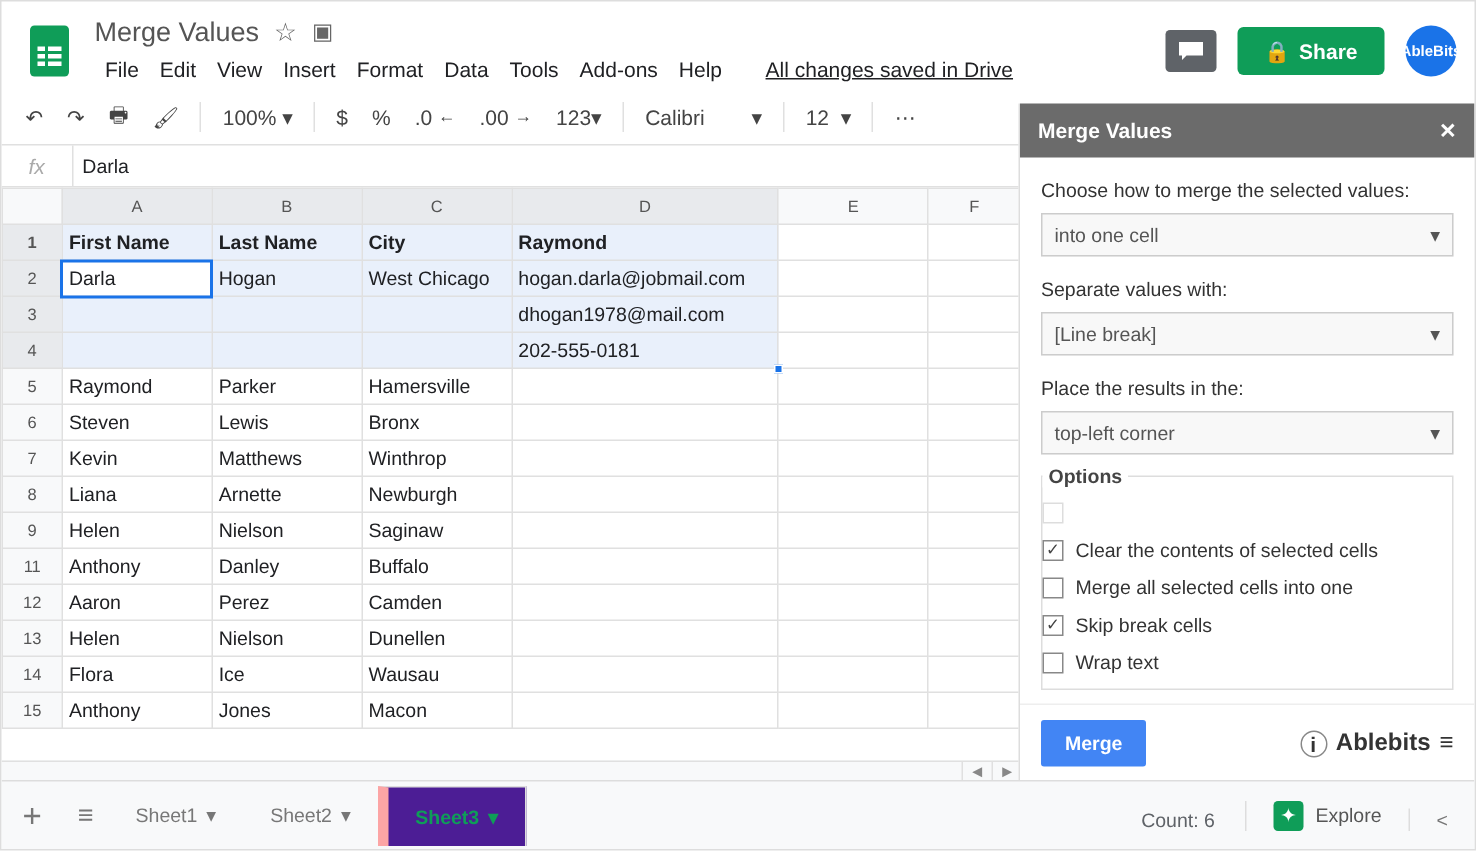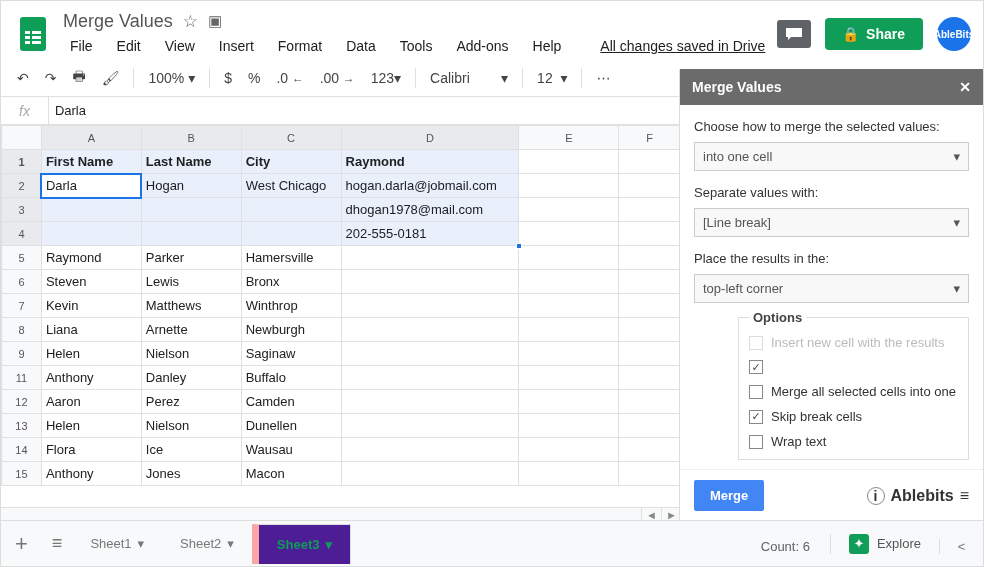--- a/index.html
+++ b/index.html
@@ -8,21 +8,21 @@
 
 .header { display: flex; align-items: center; padding: 8px 12px 0 12px; height: 58px; }
 .logo { width: 40px; height: 40px; margin-right: 10px; display: flex; align-items: center; justify-content: center; }
 .logo-box { width: 26px; height: 34px; background: #0f9d58; border-radius: 3px; position: relative; }
 .logo-grid { position: absolute; top: 14px; left: 5px; width: 16px; height: 14px; }
 .logo-grid .cell { position: absolute; background: #fff; }
 .title-area { flex: 1; }
 .doc-title { font-size: 18px; color: #555; display: flex; align-items: center; margin-bottom: 2px; }
 .doc-title .star { margin-left: 10px; font-size: 17px; color: #666; }
 .doc-title .move { margin-left: 10px; font-size: 15px; color: #666; }
-.menus { display: flex; gap: 10px; }
+.menus { display: flex; gap: 0; }
 .menus span { padding: 4px 7px; font-size: 14px; color: #202124; cursor: pointer; }
 .saved { color: #777; text-decoration: underline; font-size: 14px; margin-left: 15px; }
 .header-right { display: flex; align-items: center; gap: 14px; }
 .comment-ic { width: 34px; height: 28px; background: #5f6368; border-radius: 3px; display: flex; align-items: center; justify-content: center; }
 .share-btn { background: #0f9d58; color: #fff; padding: 8px 18px; border-radius: 4px; font-weight: bold; font-size: 14px; display: flex; align-items: center; gap: 6px; }
 .avatar { width: 34px; height: 34px; border-radius: 50%; background: #1a73e8; color: #fff; display: flex; align-items: center; justify-content: center; font-size: 10px; font-weight: bold; }
 
 
 .toolbar { display: flex; align-items: center; padding: 6px 10px; border-bottom: 1px solid #e0e0e0; gap: 4px; height: 38px; width: 680px; }
 .tb-item { padding: 4px 6px; color: #444; font-size: 14px; display: flex; align-items: center; }
@@ -50,21 +50,21 @@
 .active-cell { outline: 2px solid #1a73e8; outline-offset: -1px; background: #fff !important; }
 .sel-hdr { background: #e8eaed !important; }
 .sel-handle { position: absolute; width: 6px; height: 6px; background: #1a73e8; border: 1px solid #fff; }
 
 
 .side-panel { position: absolute; right: 0; top: 68px; width: 304px; height: 452px; background: #fff; border-left: 1px solid #ddd; display: flex; flex-direction: column; }
 .sp-header { background: #6b6b6b; color: #fff; padding: 10px 12px; font-size: 14px; display: flex; justify-content: space-between; font-weight: bold; }
 .sp-body { padding: 14px 14px 0 14px; overflow: hidden; flex: 1; }
 .sp-label { font-size: 13px; color: #333; margin-bottom: 8px; }
 .sp-select { width: 100%; border: 1px solid #ccc; padding: 6px 8px; font-size: 13px; color: #555; background: #f8f8f8; display: flex; justify-content: space-between; align-items: center; margin-bottom: 14px; }
-.fieldset { border: 1px solid #ddd; padding: 10px 10px 0 10px; margin-top: 4px; margin-left: 44px; }
+.fieldset { border: 1px solid #ddd; padding: 10px 10px 0 0; margin-top: 4px; }
 .fieldset .legend { font-size: 13px; color: #444; margin-top: -18px; background: #fff; width: fit-content; padding: 0 4px; font-weight: bold; }
 .opt { display: flex; align-items: center; gap: 8px; font-size: 13px; color: #333; margin: 10px 0; }
 .opt.disabled { color: #bbb; }
 .chk { width: 14px; height: 14px; border: 1.5px solid #888; display: inline-flex; align-items: center; justify-content: center; font-size: 11px; color: #444; }
 .opt.disabled .chk { border-color: #ddd; }
 .sp-footer { padding: 10px 14px; display: flex; align-items: center; justify-content: space-between; border-top: 1px solid #eee; overflow: hidden; }
 .merge-btn { background: #4285f4; color: #fff; padding: 8px 16px; border-radius: 2px; font-size: 13px; font-weight: bold; }
 .able-brand { display: flex; align-items: center; gap: 6px; font-size: 16px; font-weight: bold; color: #333; }
 
 
@@ -325,24 +325,24 @@
       </div>
     <div class="sp-label">Place the results in the:</div>
     <div class="sp-select">
         <span>top-left corner</span>
         <span>▾</span>
       </div>
     <div class="fieldset">
       <div class="legend">Options</div>
       <div class="opt disabled">
           <span class="chk"></span>
-          <span>Insert new cell with the results</span>
         </div>
       <div class="opt">
           <span class="chk">✓</span>
+          <span>Clear the contents of selected cells</span>
         </div>
       <div class="opt">
           <span class="chk"></span>
           <span>Merge all selected cells into one</span>
         </div>
       <div class="opt">
           <span class="chk">✓</span>
           <span>Skip break cells</span>
         </div>
       <div class="opt">

